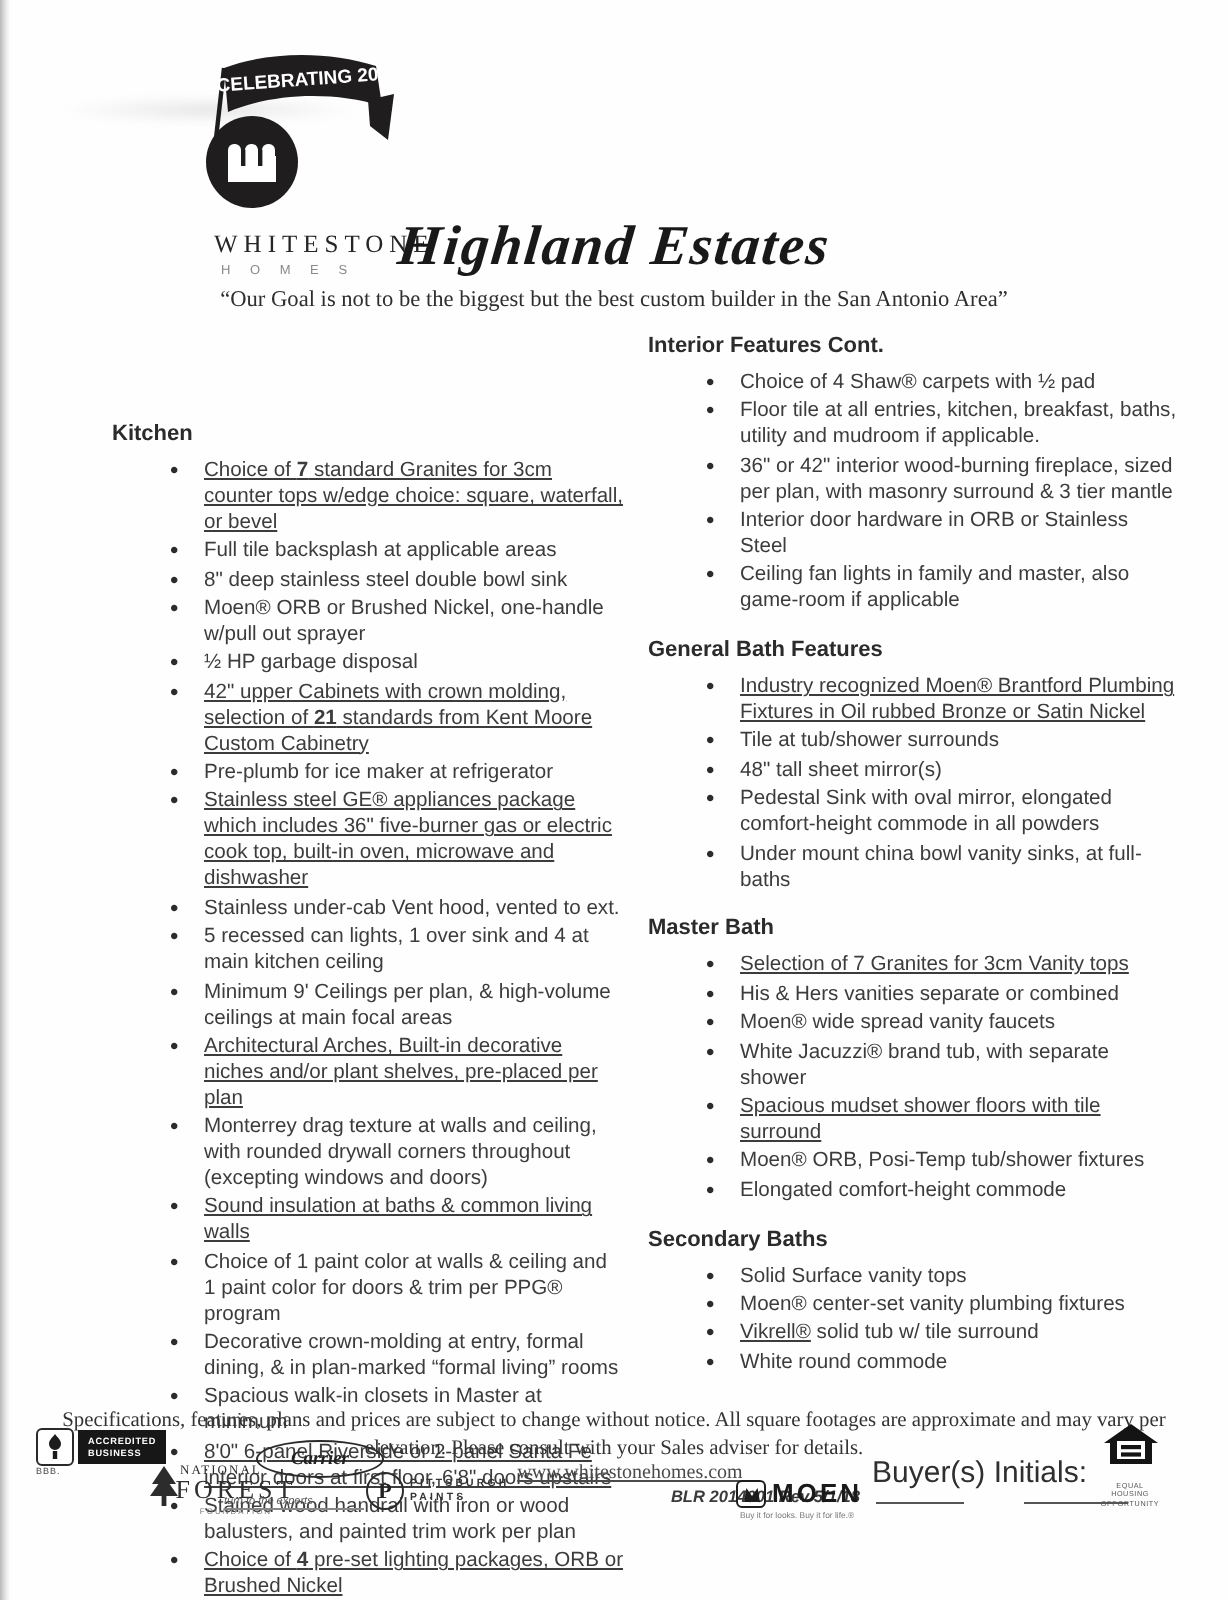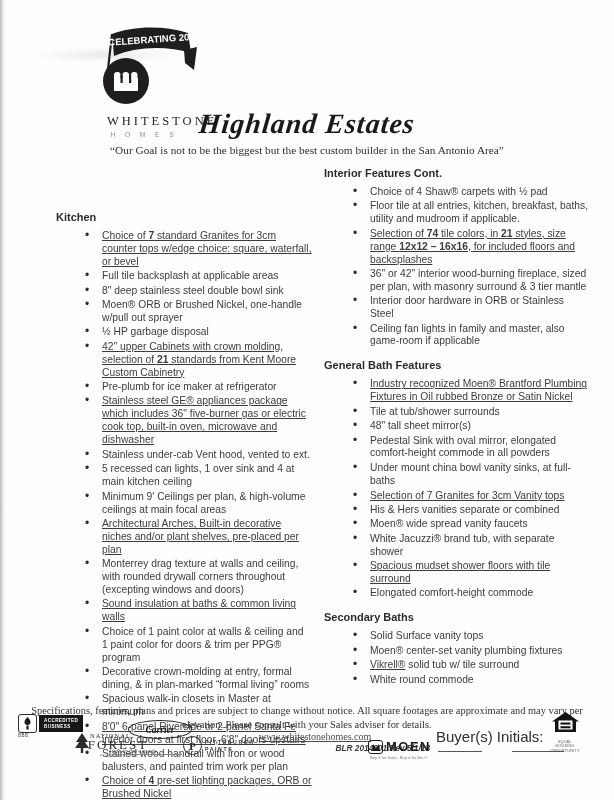--- a/index.html
+++ b/index.html
@@ -135,39 +135,40 @@
         <li><span class="u"><span>8'0" 6-panel Riverside or 2-panel Santa Fe interior doors at first floor, 6'8" doors upstairs</span></span></li>
         <li><span><span>Stained wood handrail with iron or wood balusters, and painted trim work per plan</span></span></li>
         <li><span class="u"><span>Choice of </span><span class="b">4</span><span> pre-set lighting packages, ORB or Brushed Nickel</span></span></li>
       </ul>
     </div>
   <div class="col col-right">
       <div class="sec-title">Interior Features Cont.</div>
       <ul class="feature-list">
         <li><span><span>Choice of 4 Shaw® carpets with ½ pad</span></span></li>
         <li><span><span>Floor tile at all entries, kitchen, breakfast, baths, utility and mudroom if applicable.</span></span></li>
-        <li><span class="u"><span>Selection of </span><span class="b">74</span><span> tile colors, in </span><span class="b">21</span><span> styles, size range </span><span class="b">12x12 – 16x16</span><span>, for included floors and backsplashes</span></span></li>
         <li><span><span>36" or 42" interior wood-burning fireplace, sized per plan, with masonry surround &amp; 3 tier mantle</span></span></li>
         <li><span><span>Interior door hardware in ORB or Stainless Steel</span></span></li>
         <li><span><span>Ceiling fan lights in family and master, also game-room if applicable</span></span></li>
       </ul>
       <div class="sec-title">General Bath Features</div>
       <ul class="feature-list">
         <li><span class="u"><span>Industry recognized Moen® Brantford Plumbing Fixtures in Oil rubbed Bronze or Satin Nickel</span></span></li>
         <li><span><span>Tile at tub/shower surrounds</span></span></li>
         <li><span><span>48" tall sheet mirror(s)</span></span></li>
         <li><span><span>Pedestal Sink with oval mirror, elongated comfort-height commode in all powders</span></span></li>
         <li><span><span>Under mount china bowl vanity sinks, at full-baths</span></span></li>
       </ul>
+      <div class="sec-title">Master Bath</div>
       <ul class="feature-list">
         <li><span class="u"><span>Selection of 7 Granites for 3cm Vanity tops</span></span></li>
         <li><span><span>His &amp; Hers vanities separate or combined</span></span></li>
         <li><span><span>Moen® wide spread vanity faucets</span></span></li>
         <li><span><span>White Jacuzzi® brand tub, with separate shower</span></span></li>
         <li><span class="u"><span>Spacious mudset shower floors with tile surround</span></span></li>
+        <li><span><span>Moen® ORB, Posi-Temp tub/shower fixtures</span></span></li>
         <li><span><span>Elongated comfort-height commode</span></span></li>
       </ul>
       <div class="sec-title">Secondary Baths</div>
       <ul class="feature-list">
         <li><span><span>Solid Surface vanity tops</span></span></li>
         <li><span><span>Moen® center-set vanity plumbing fixtures</span></span></li>
         <li><span><span class="u">Vikrell®</span><span> solid tub w/ tile surround</span></span></li>
         <li><span><span>White round commode</span></span></li>
       </ul>
     </div>

